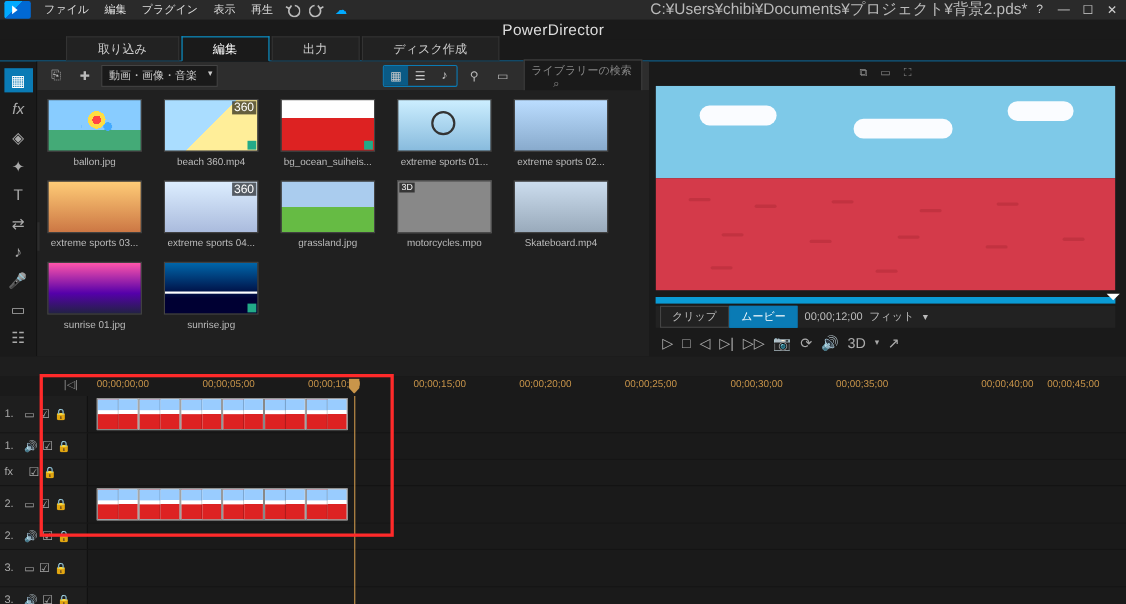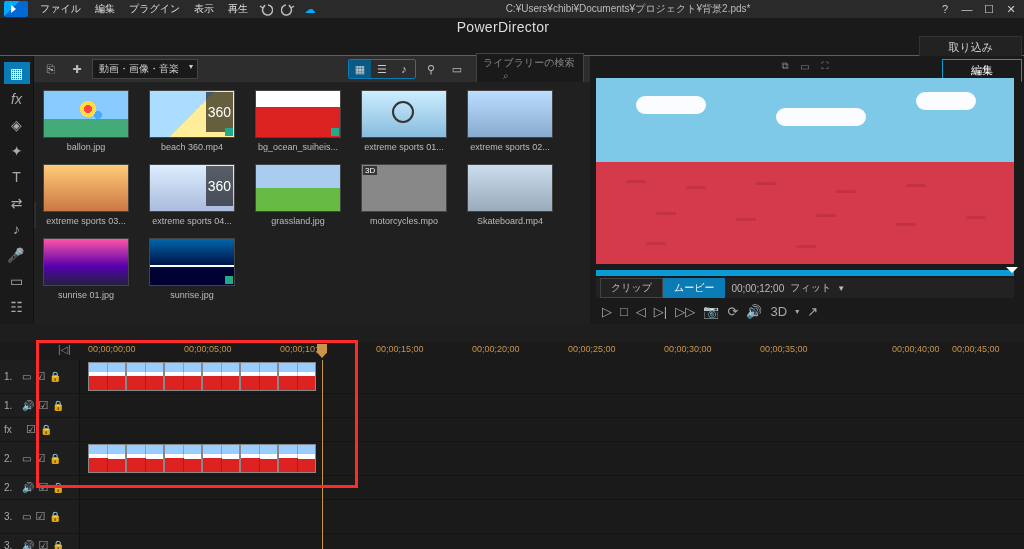--- a/index.html
+++ b/index.html
@@ -4,30 +4,30 @@
 <style>
 * { margin:0; padding:0; box-sizing:border-box; font-family:"Meiryo","Segoe UI",sans-serif; }
 body { background:#1a1a1a; color:#ccc; width:1024px; height:549px; overflow:hidden; font-size:11px; position:relative; }
 
 
 .menubar { height:18px; background:#2a2a2a; display:flex; align-items:center; padding:0 4px; gap:2px; }
 .logo { width:24px; height:16px; background:linear-gradient(135deg,#0af 40%,#0169d4 40%); border-radius:2px; margin-right:4px; display:flex; align-items:center; justify-content:center; }
 .logo svg { width:14px; height:10px; }
 .menubar .mi { padding:2px 6px; font-size:10px; color:#ddd; }
 .menubar .icon-btn { width:18px; height:16px; display:flex; align-items:center; justify-content:center; margin:0 1px; }
-.titlepath { flex:1; text-align:center; font-size:10px; color:#bbb; }
+.titlepath { flex:1; text-align:right; font-size:14px; color:#bbb; }
 .winctl { display:flex; gap:4px; margin-left:auto; }
 .winctl span { width:18px; height:16px; display:flex; align-items:center; justify-content:center; font-size:11px; color:#ccc; }
 
 
 .brandrow { height:18px; background:#1a1a1a; display:flex; align-items:center; justify-content:center; padding-right:18px; }
 .brand { font-size:14px; color:#ddd; letter-spacing:0.3px; }
 
 
-.wftabs { height:20px; background:#1a1a1a; display:flex; align-items:flex-end; padding-left:60px; gap:0; border-bottom:1px solid #0a7bb5;flex-direction:column; }
+.wftabs { height:20px; background:#1a1a1a; display:flex; align-items:flex-end; padding-left:60px; gap:0; border-bottom:1px solid #0a7bb5; }
 .wftab { padding:3px 28px; font-size:11px; color:#ccc; background:#222; border:1px solid #333; border-bottom:none; margin-right:2px; }
 .wftab.active { background:#1a1a1a; border:1px solid #0a9bd5; border-bottom:1px solid #1a1a1a; color:#fff; position:relative; top:1px; }
 
 
 .main { display:flex; height:268px; }
 .leftcol { width:34px; background:#1a1a1a; display:flex; flex-direction:column; padding-top:6px; gap:4px; align-items:center; border-right:1px solid #111; }
 .leftcol .tbtn { width:26px; height:22px; display:flex; align-items:center; justify-content:center; color:#aaa; font-size:14px; }
 .leftcol .tbtn.active { background:#0a7bb5; color:#fff; }
 .libpane { flex:0 0 556px; background:#252525; display:flex; flex-direction:column; }
 .libtoolbar { height:26px; background:#2d2d2d; display:flex; align-items:center; padding:0 6px; gap:4px; }
@@ -36,21 +36,21 @@
 .libtoolbar .dd::after { content:"▾"; position:absolute; right:4px; top:2px; font-size:8px; }
 .libtoolbar .seg { display:flex; border:1px solid #0a7bb5; border-radius:2px; overflow:hidden; }
 .libtoolbar .seg span { width:22px; height:18px; display:flex; align-items:center; justify-content:center; font-size:11px; }
 .libtoolbar .seg span.on { background:#0a5a85; }
 .libtoolbar .search { background:#1a1a1a; border:1px solid #444; padding:2px 6px; font-size:10px; color:#888; width:108px; margin-left:4px; }
 .libtoolbar .search::after { content:"⌕"; margin-left:20px; }
 .libgrid { flex:1; padding:8px; display:flex; flex-direction:column; gap:12px; overflow:hidden; background:#202020; position:relative; }
 .librow { display:flex; gap:18px; }
 .libitem { display:flex; flex-direction:column; align-items:center; gap:4px; width:88px; }
 .thumb { width:86px; height:48px; background:#333; border:1px solid #444; position:relative; overflow:hidden; }
-.thumb .lbl360 { position:absolute; top:1px; right:1px; font-size:14px; color:#fff; background:rgba(0,0,0,.6); padding:12px 2px; }
+.thumb .lbl360 { position:absolute; top:1px; right:1px; font-size:11px; color:#fff; background:rgba(0,0,0,.6); padding:0 2px; }
 .thumb .lbl3d { position:absolute; top:1px; left:1px; font-size:8px; color:#fff; background:rgba(0,0,0,.6); padding:0 2px; }
 .thumb .tag { position:absolute; bottom:1px; right:1px; width:8px; height:8px; background:#2a8; }
 .libitem .name { font-size:9px; color:#bbb; white-space:nowrap; overflow:hidden; text-overflow:ellipsis; max-width:88px; }
 .expand { position:absolute; left:-8px; top:120px; width:10px; height:26px; background:#2d2d2d; display:flex; align-items:center; justify-content:center; font-size:8px; color:#888; }
 
 
 .t-ballon { background:linear-gradient(#8cf 60%,#4a7 60%); }
 .t-ballon::before { content:""; position:absolute; left:30px; top:4px; width:28px; height:28px; background:radial-gradient(#f44 20%,#fd4 20% 40%, transparent 40%), radial-gradient(#4af 20%, transparent 20%) 10px 6px; }
 .t-beach { background:linear-gradient(135deg,#adf 50%,#fe9 50%); }
 .t-flag { background:linear-gradient(#fff 35%,#d22 35%); }

